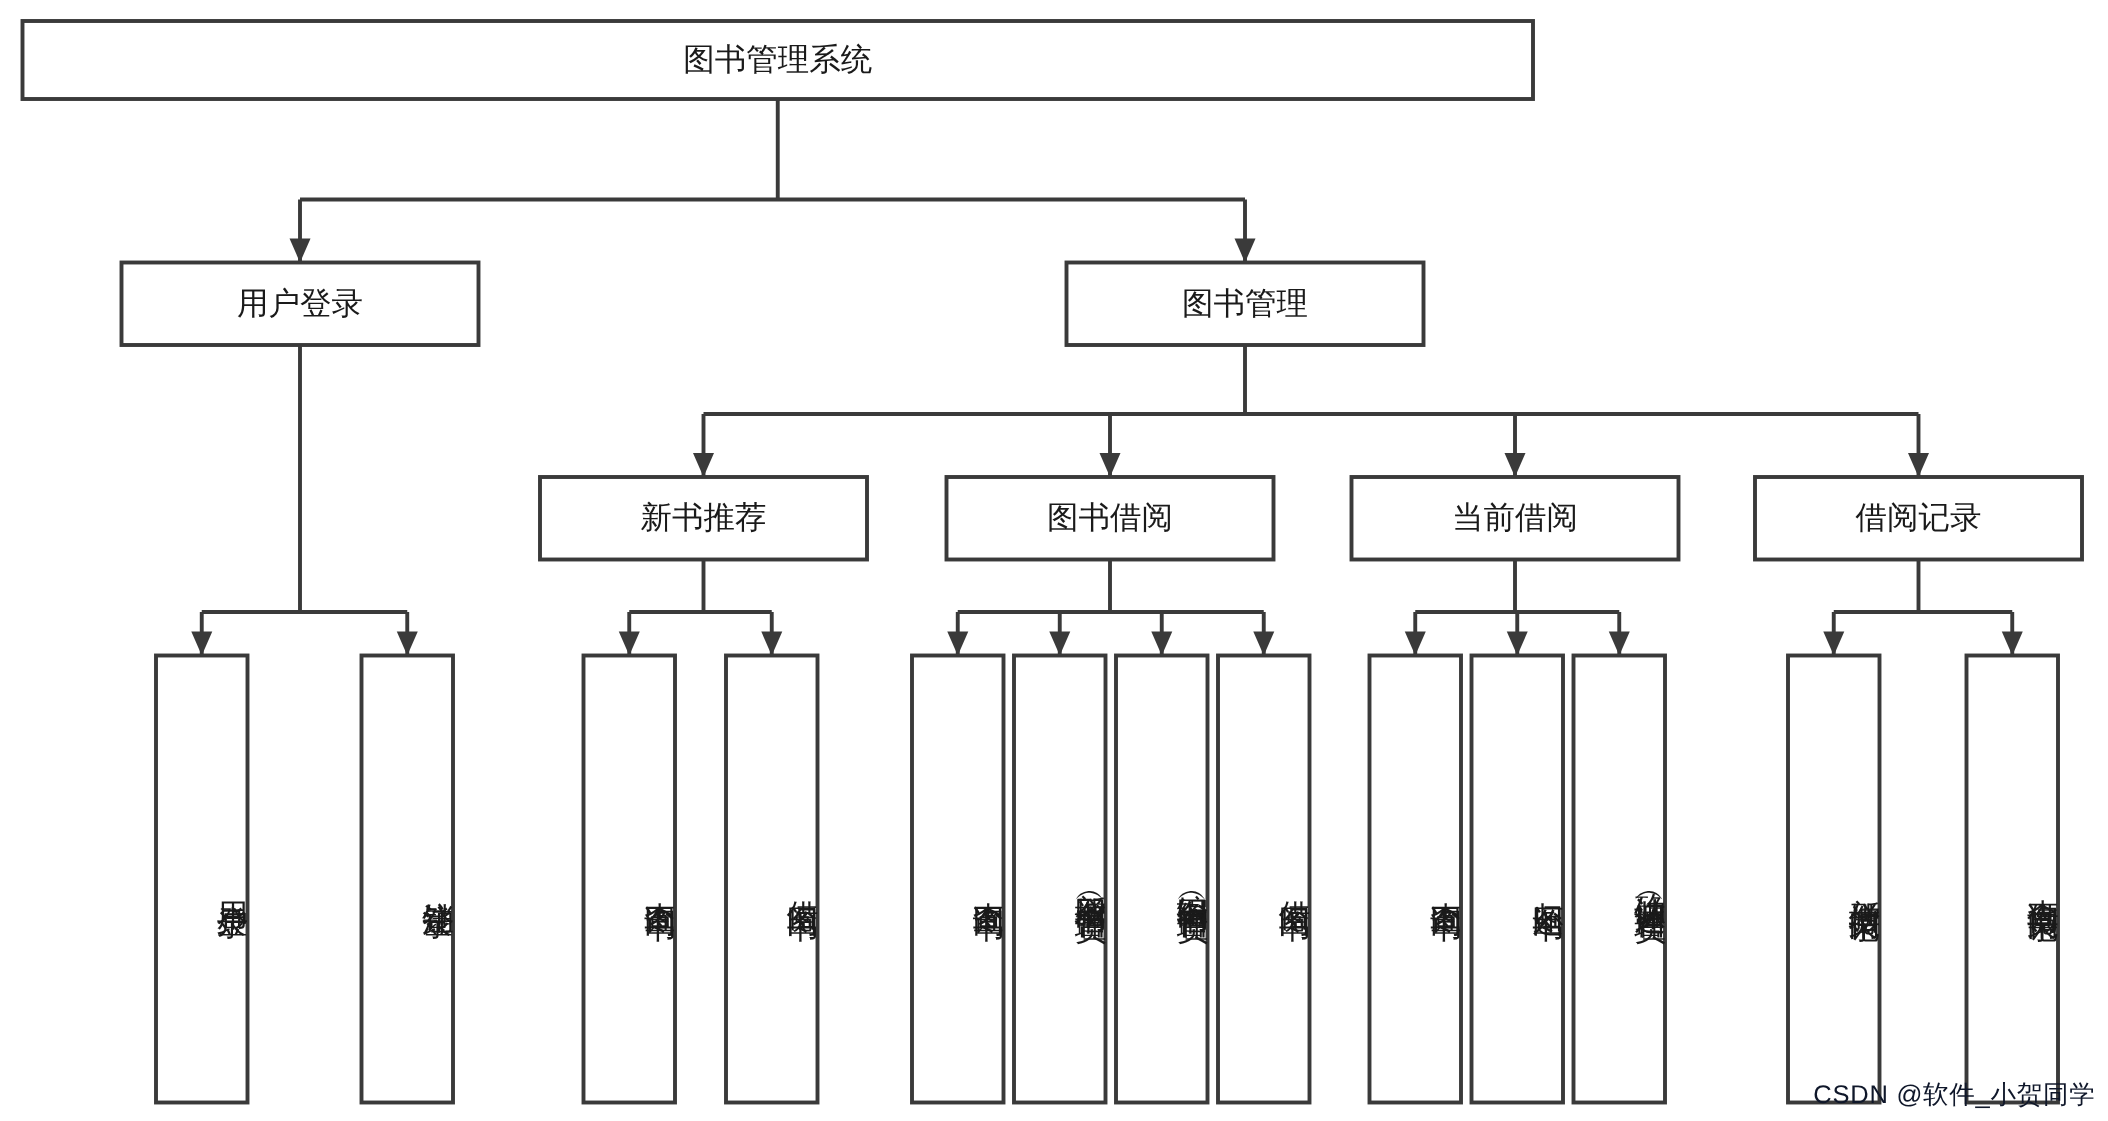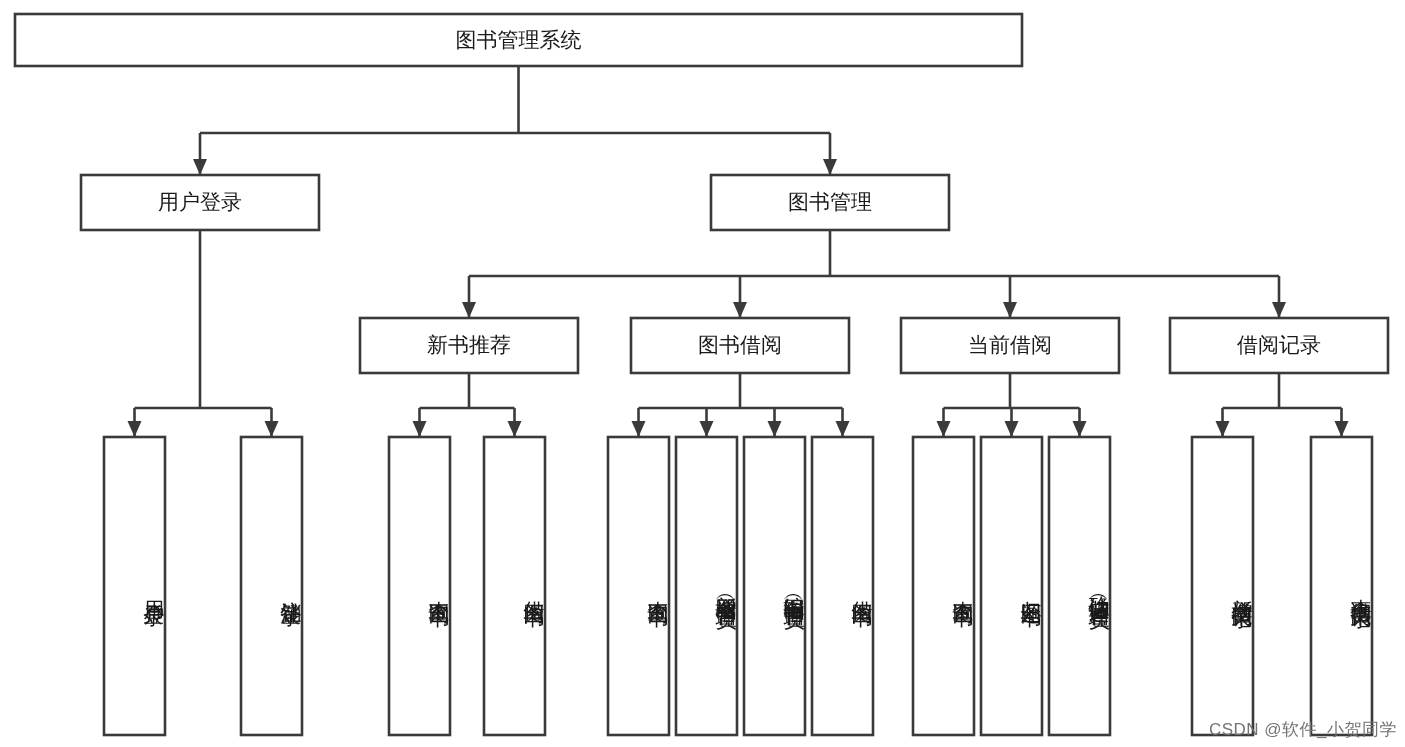--- a/index.html
+++ b/index.html
@@ -61,21 +61,21 @@
     letter-spacing: 2px;
     white-space: nowrap;
     pointer-events: none;
   }
   .watermark {
     position: absolute;
     right: 8px;
     bottom: 6px;
     font-family: "Liberation Sans", "DejaVu Sans", sans-serif;
     font-size: 17px;
-    color: #737373;
+    color: #0f172a;
     letter-spacing: 0.5px;
     white-space: nowrap;
   }
 </style>
 </head>
 <body>
 
 <div id="diagram-root">
 
   <svg id="tree-svg" viewBox="0 0 1405 747">

